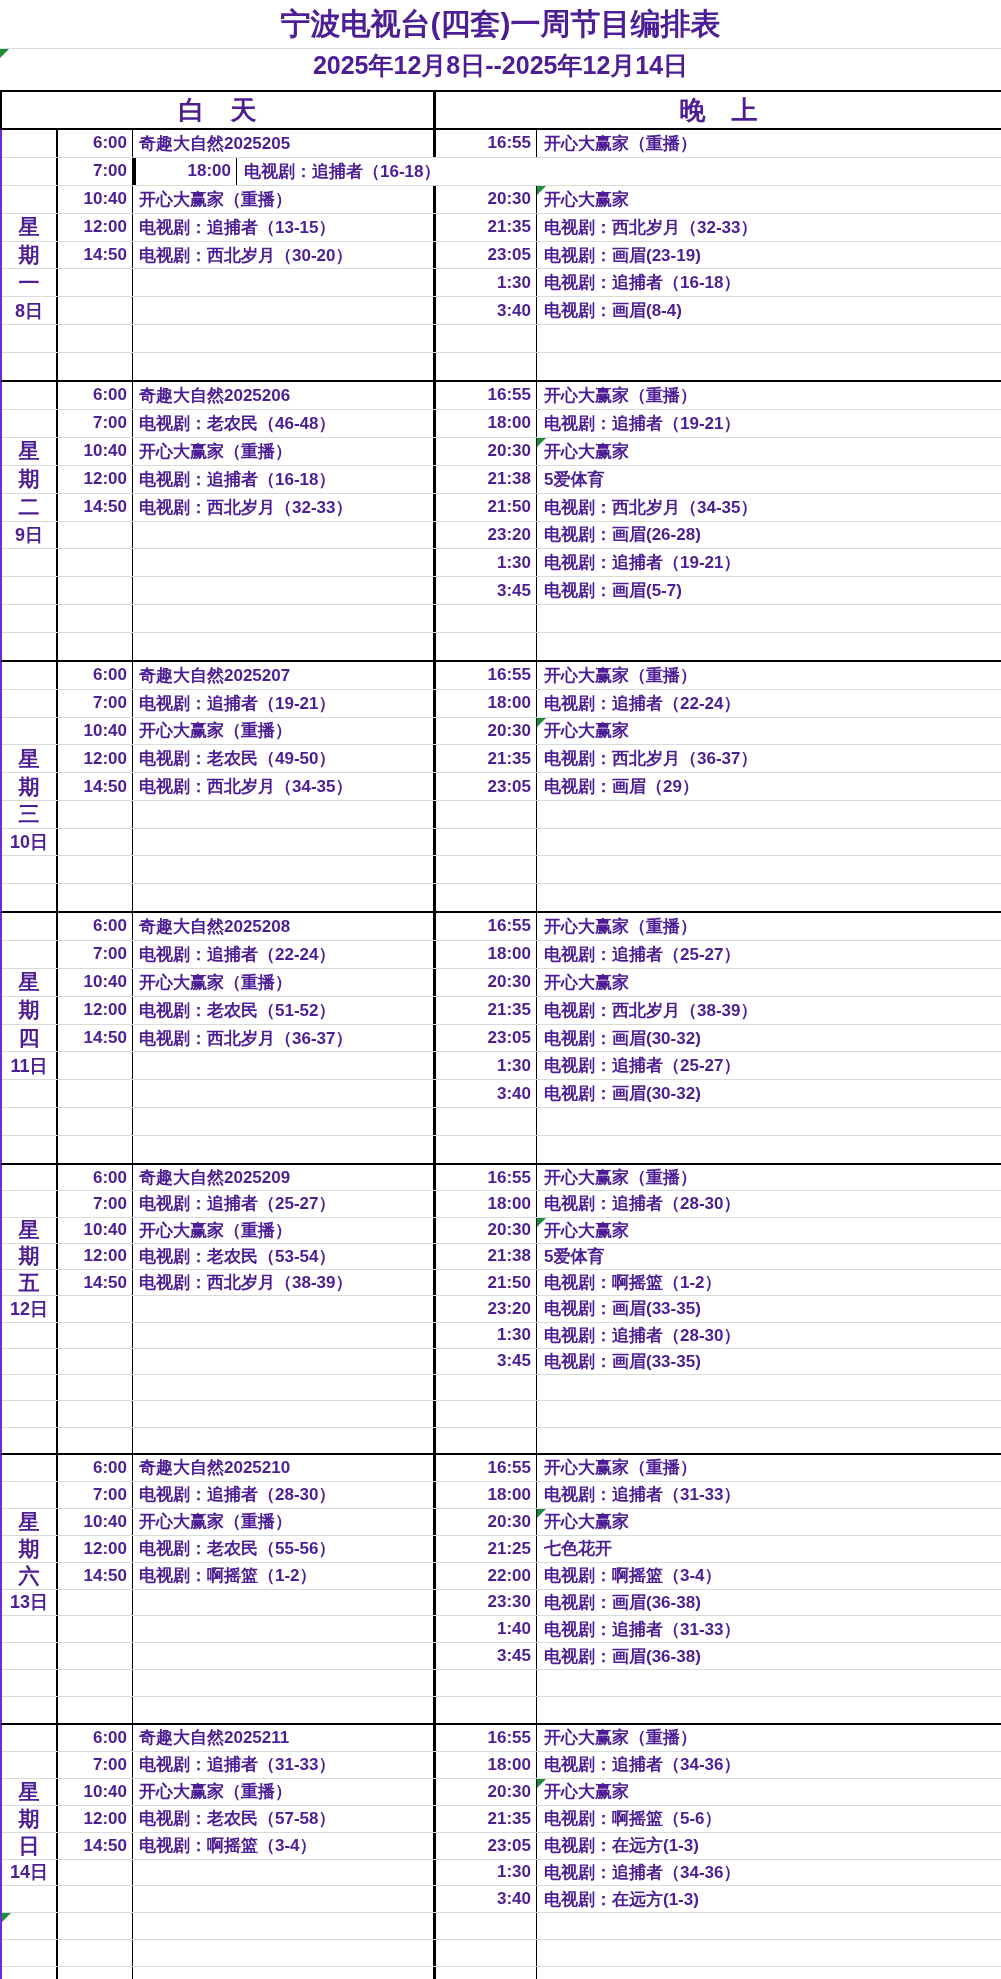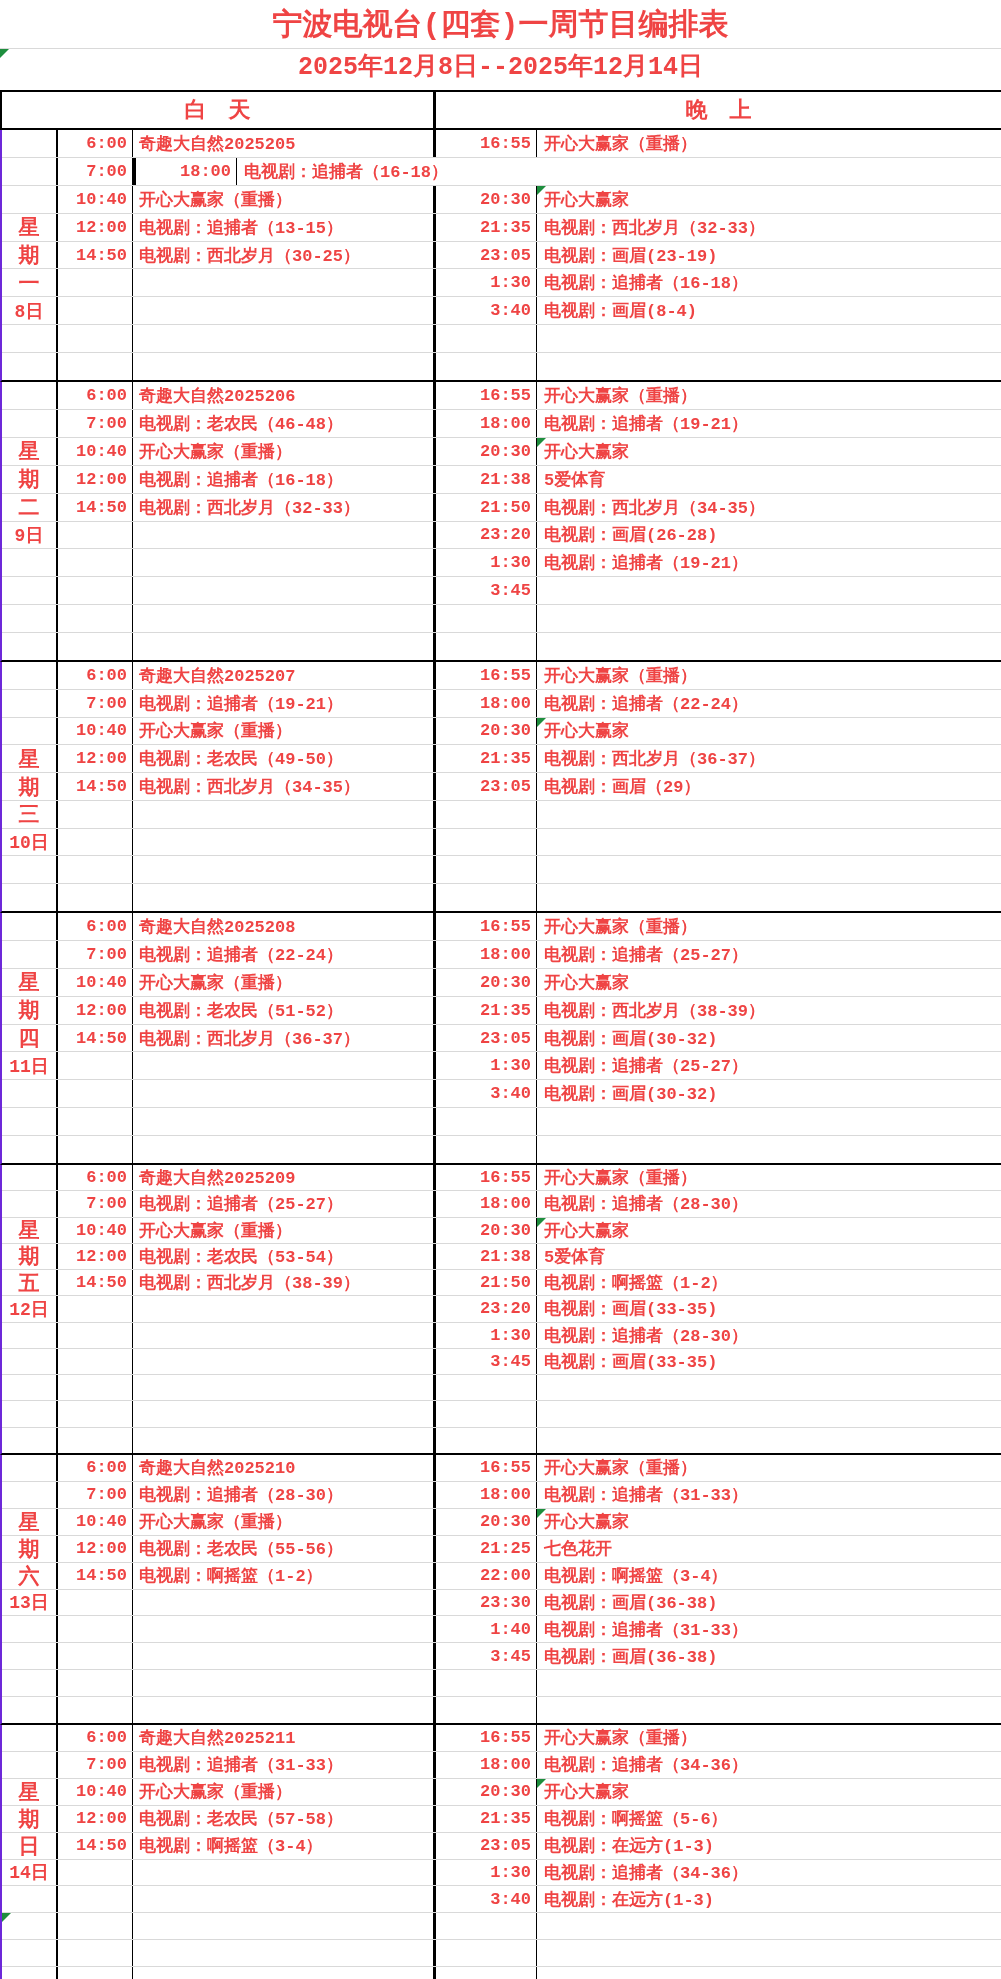--- a/index.html
+++ b/index.html
@@ -1,26 +1,26 @@
 <!DOCTYPE html>
 <html><head>
 <meta charset="utf-8">
 <style>
   html,body{margin:0;padding:0;background:#fff;}
   .sheet{
     position:relative;width:1001px;height:1979px;background:#ffffff;overflow:hidden;
-    font-family:Liberation Mono, monospace;font-weight:700;color:#ef4444;
+    font-family:Liberation Sans, sans-serif;font-weight:700;color:#4c1d95;
   }
   *{box-sizing:border-box;}
   .title-row{height:49px;display:flex;align-items:center;justify-content:center;
     font-size:30px;border-bottom:1px solid #d9d9d9;}
   .date-row{position:relative;height:41px;display:flex;align-items:flex-start;justify-content:center;
     font-size:25px;}
   .header-row{height:40px;display:flex;border-top:2px solid #000;border-bottom:2px solid #000;
-    border-left:2px solid #000;font-size:22px;}
+    border-left:2px solid #000;font-size:26px;}
   .header-day{width:434px;display:flex;align-items:center;justify-content:center;
     border-right:3px solid #000;}
   .header-night{flex:1;display:flex;align-items:center;justify-content:center;}
   .block{display:flex;flex-direction:column;border-left:2px solid #6d28d9;border-bottom:2px solid #000;}
   .row{flex:1;display:flex;border-bottom:1px solid #d9d9d9;min-height:0;}
   .row:last-child{border-bottom:none;}
   .cell{display:flex;align-items:center;min-width:0;overflow:hidden;white-space:nowrap;}
   .c1{width:56px;border-right:2px solid #000;justify-content:center;position:relative;font-size:21px;}
   .c1 .datechar{font-size:18px;}
   .c2{width:75px;justify-content:flex-end;padding-right:5px;border-right:1px solid #000;font-size:17px;}
@@ -82,21 +82,21 @@
           <div class="cell c4">21:35</div>
           <div class="cell c5">
             <span>电视剧：西北岁月（32-33）</span>
           </div>
         </div>
         <div class="row">
           <div class="cell c1">
             <span class="daychar">期</span>
           </div>
           <div class="cell c2">14:50</div>
-          <div class="cell c3">电视剧：西北岁月（30-25）</div>
+          <div class="cell c3">电视剧：西北岁月（30-20）</div>
           <div class="cell c4">23:05</div>
           <div class="cell c5">
             <span>电视剧：画眉(23-19)</span>
           </div>
         </div>
         <div class="row">
           <div class="cell c1">
             <span class="daychar">一</span>
           </div>
           <div class="cell c2"></div>
@@ -203,20 +203,23 @@
           <div class="cell c4">1:30</div>
           <div class="cell c5">
             <span>电视剧：追捕者（19-21）</span>
           </div>
         </div>
         <div class="row">
           <div class="cell c1"></div>
           <div class="cell c2"></div>
           <div class="cell c3"></div>
           <div class="cell c4">3:45</div>
+          <div class="cell c5">
+            <span>电视剧：画眉(5-7)</span>
+          </div>
         </div>
         <div class="row">
           <div class="cell c1"></div>
           <div class="cell c2"></div>
           <div class="cell c3"></div>
           <div class="cell c4"></div>
           <div class="cell c5"></div>
         </div>
         <div class="row">
           <div class="cell c1"></div>

